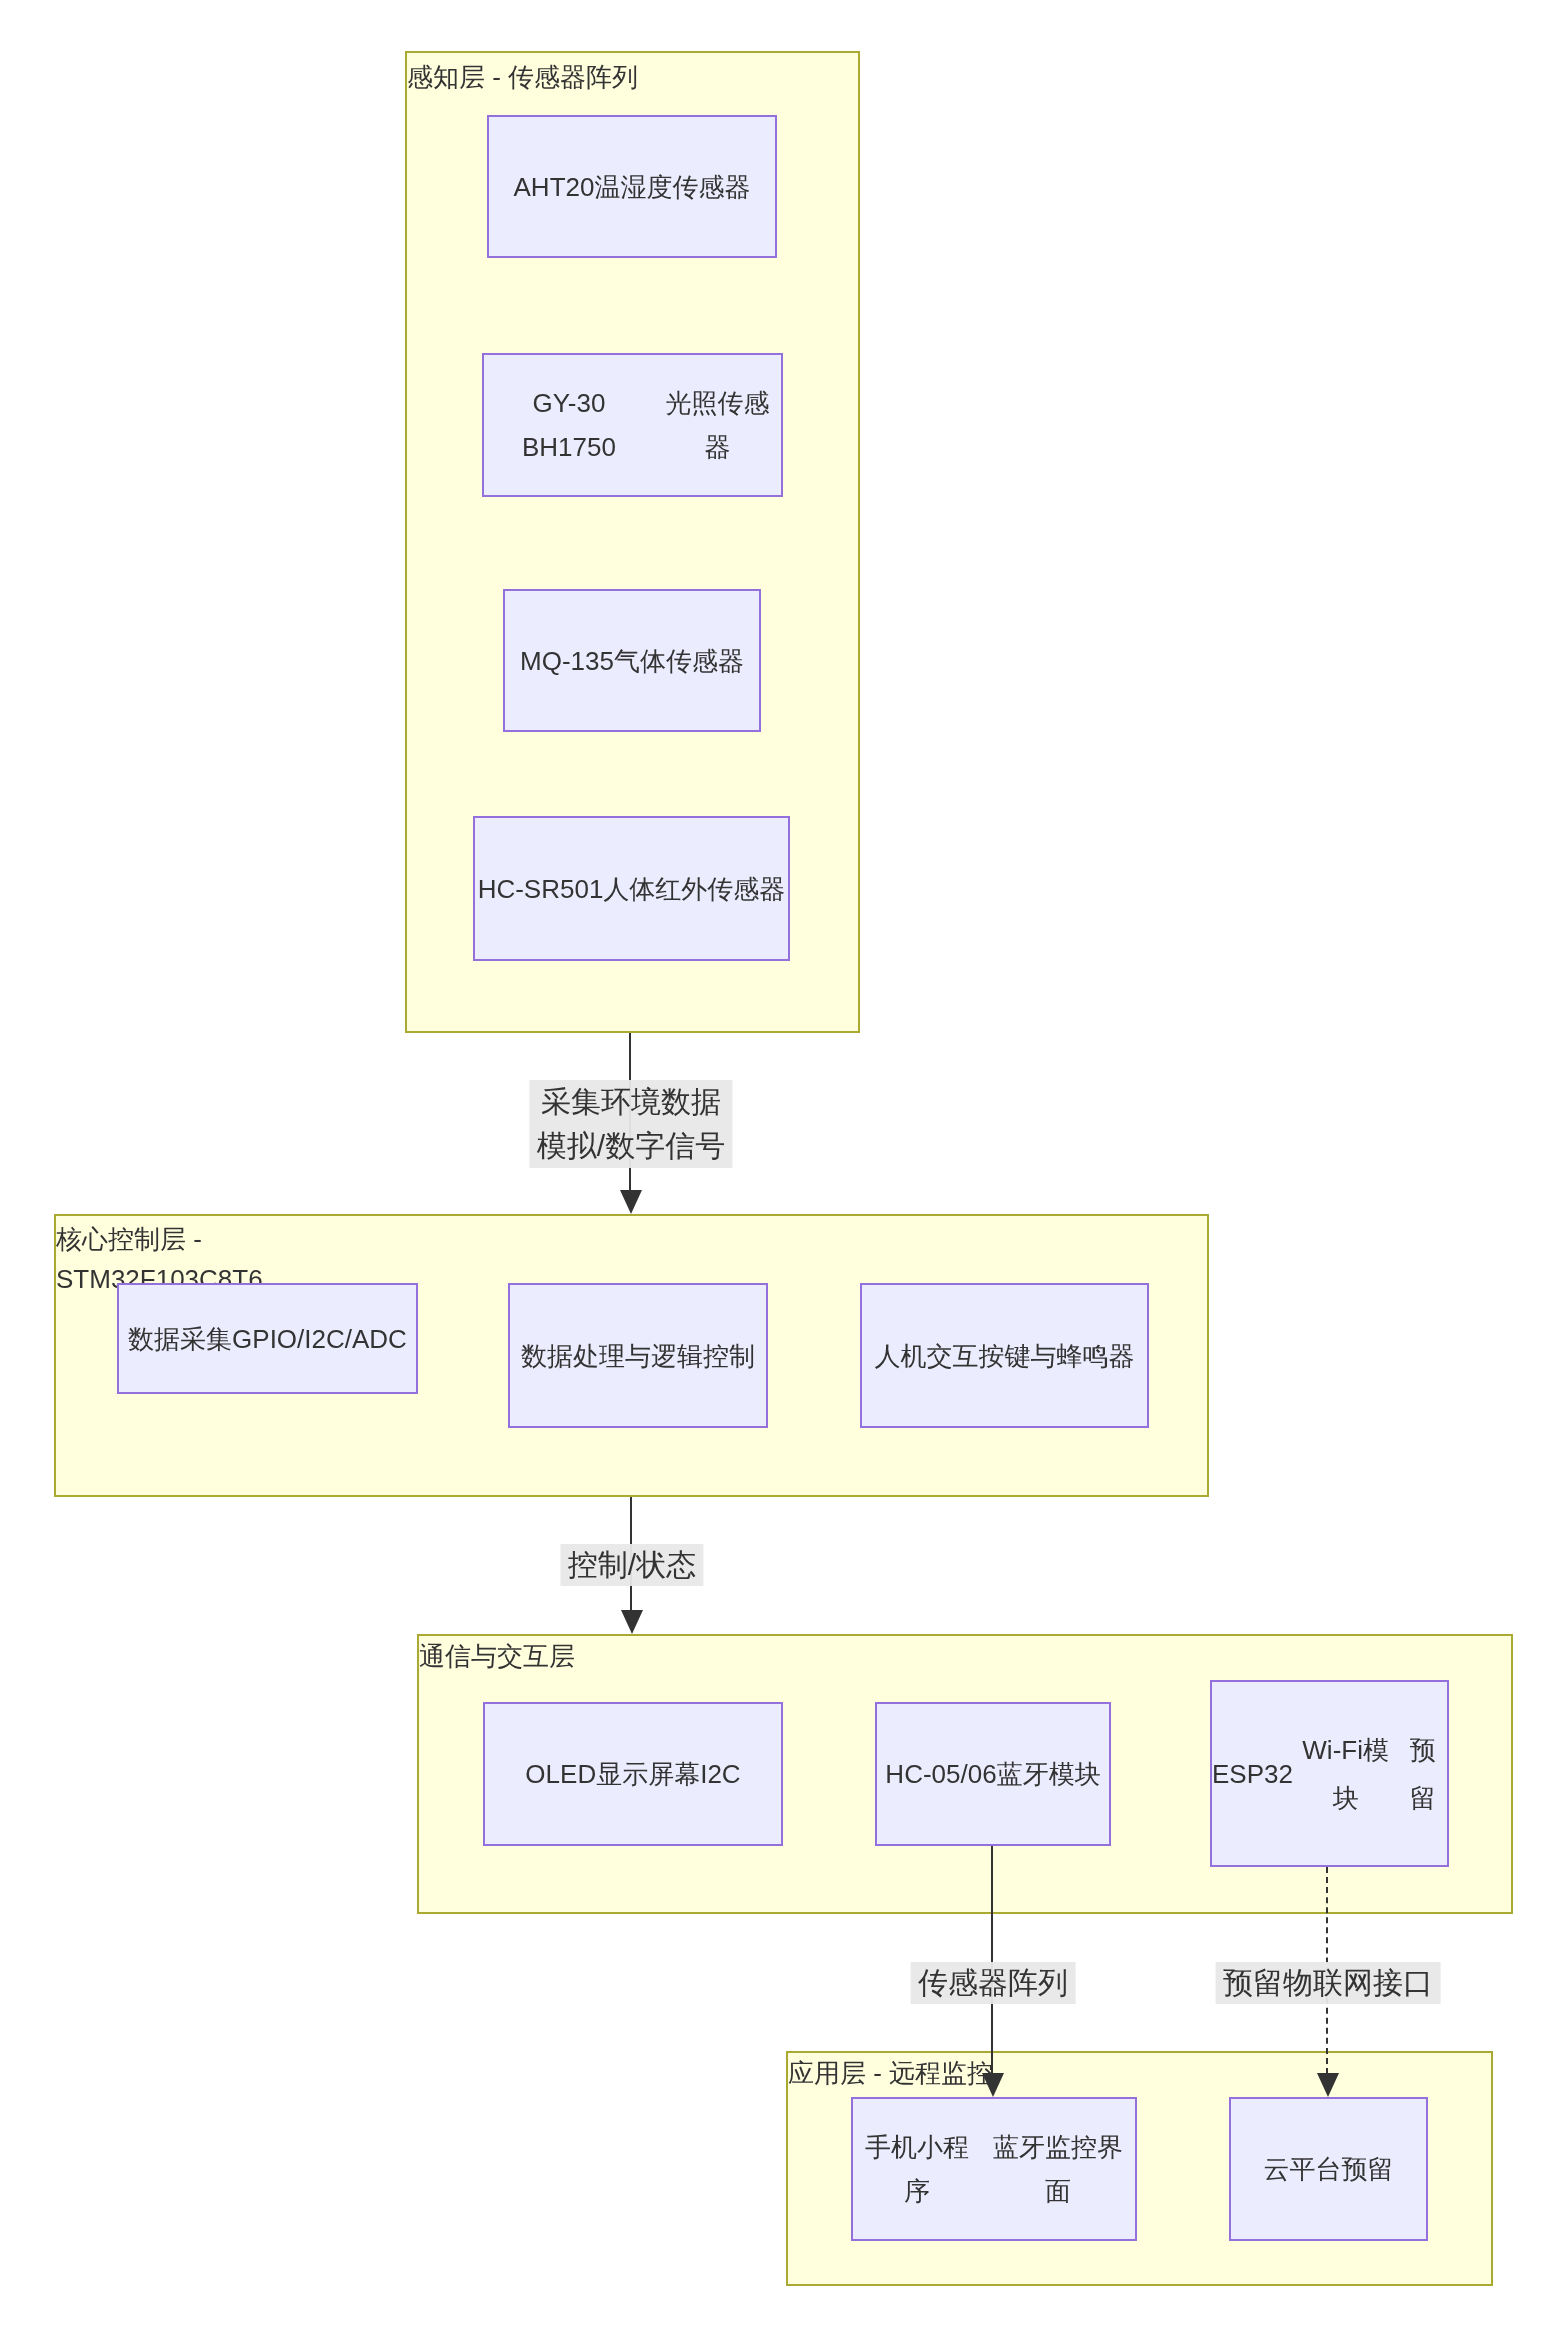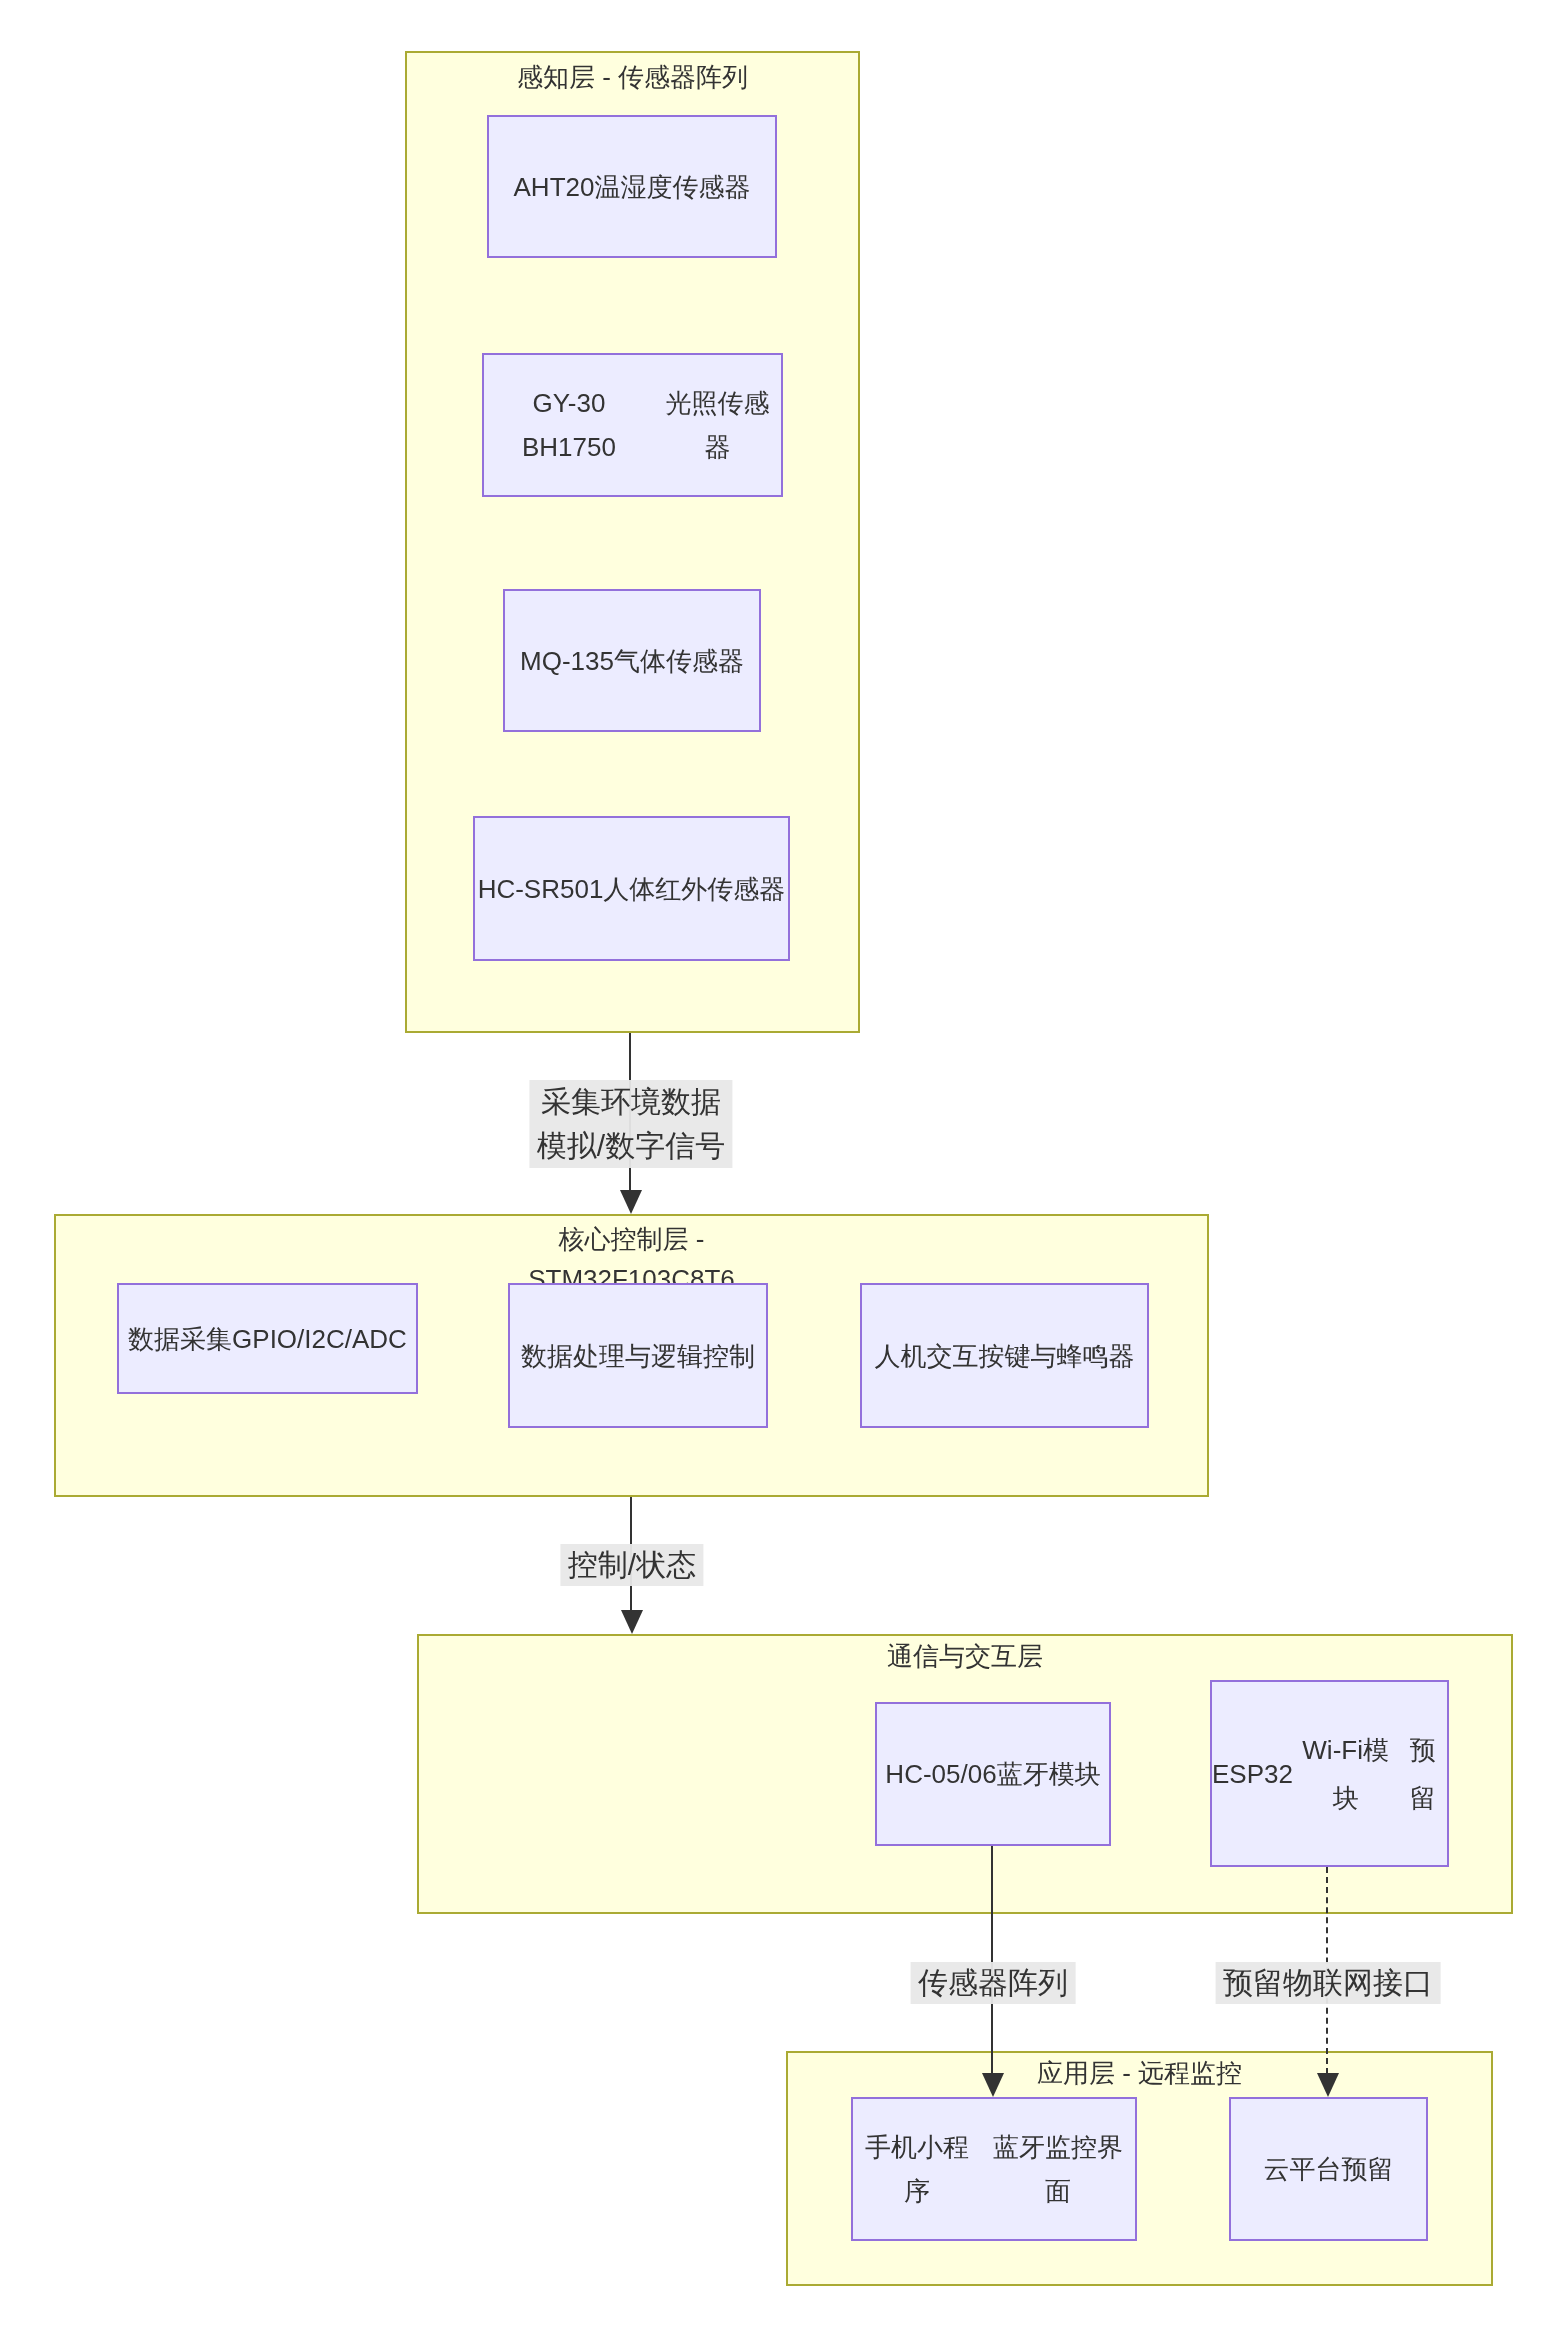--- a/index.html
+++ b/index.html
@@ -5,21 +5,21 @@
   html,body { margin:0; padding:0; background:#ffffff; }
   .canvas {
     position:relative; width:1564px; height:2339px; background:#ffffff;
     font-family:"Liberation Sans","DejaVu Sans",sans-serif; color:#333333; overflow:hidden;
   }
   .cluster {
     position:absolute; background:#ffffde; border:2.8px solid #aaaa33;
     box-sizing:border-box; z-index:1;
   }
   .cluster-title {
-    position:absolute; top:5.5px; left:0; width:100%; text-align:center;
+    position:absolute; top:5.5px; left:0; width:100%; 
     font-size:26px; line-height:37px; color:#333333; z-index:2;
   }
   .cluster-title.two-line { top:2.8px; line-height:40px; }
   .cluster-title.two-line span { display:block; }
   .cluster-title.snug { top:1.8px; }
   .node {
     position:absolute; background:#ECECFF; border:2.8px solid #9370DB;
     box-sizing:border-box; display:flex; flex-direction:row;
     align-items:center; justify-content:center; text-align:center;
     font-size:26px; line-height:44px; color:#333333; z-index:3;
@@ -114,20 +114,24 @@
   </div>
   <div class="node" style="left:508px;top:1283px;width:260px;height:145px">
     <span>数据处理</span>
     <span>与逻辑控制</span>
   </div>
   <div class="node" style="left:860px;top:1283px;width:289px;height:145px">
     <span>人机交互</span>
     <span>按键与蜂鸣器</span>
   </div>
 
+  <div class="node" style="left:483px;top:1702px;width:300px;height:144px">
+    <span>OLED显示屏幕</span>
+    <span>I2C</span>
+  </div>
   <div class="node" style="left:875px;top:1702px;width:236px;height:144px">
     <span>HC-05/06</span>
     <span>蓝牙模块</span>
   </div>
   <div class="node tall" style="left:1210px;top:1680px;width:239px;height:187px">
     <span>ESP32</span>
     <span>Wi-Fi模块</span>
     <span>预留</span>
   </div>
 

